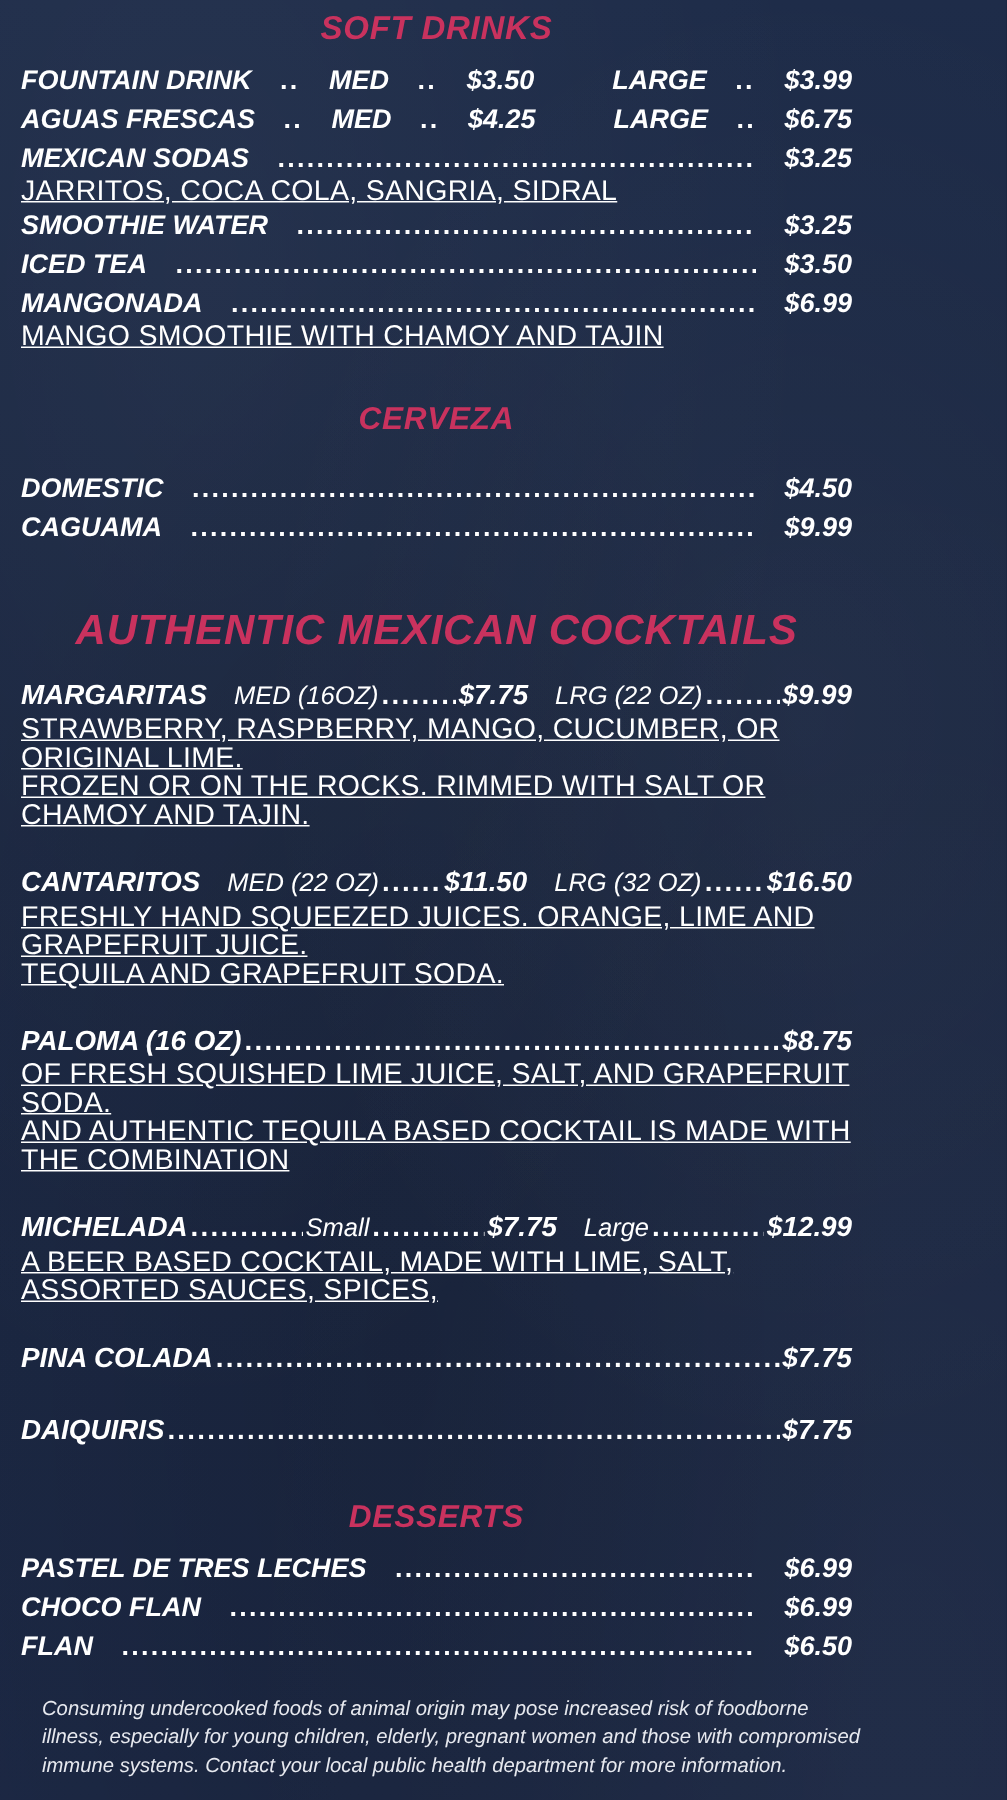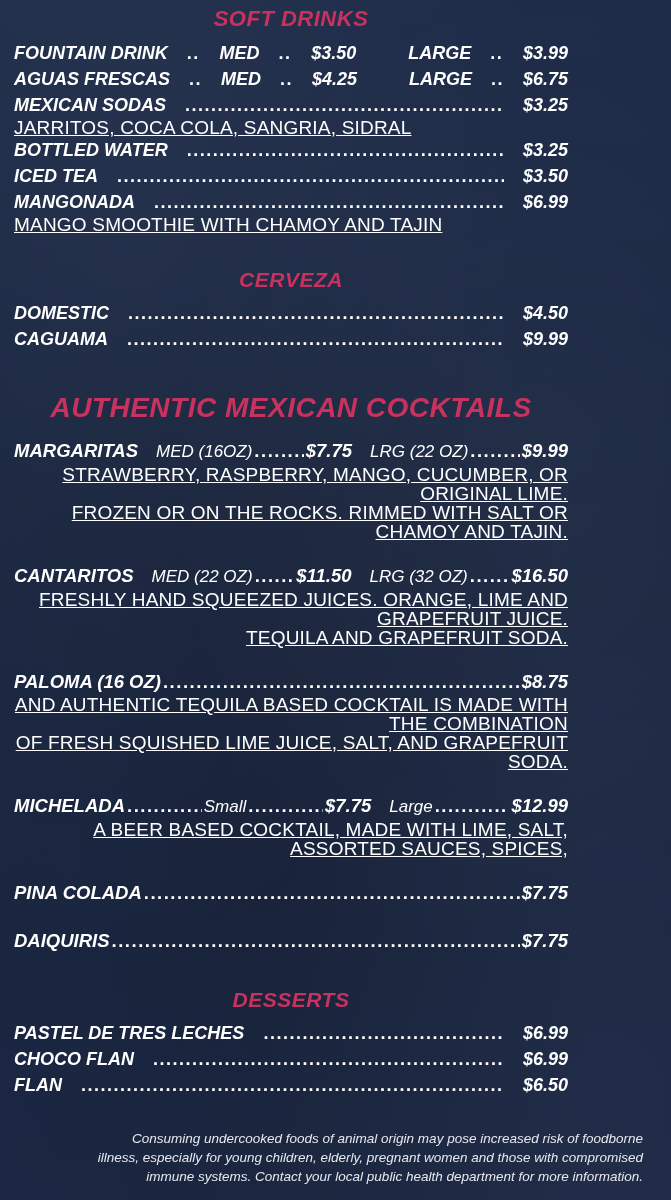--- a/index.html
+++ b/index.html
@@ -35,21 +35,21 @@
   }
   .section-title {
     text-align: center;
     color: #c9325e;
     font-weight: bold;
     font-style: italic;
     letter-spacing: 0.5px;
     text-transform: uppercase;
   }
   #soft-drinks-title { font-size: 22px; margin: 6px 0 8px; }
-  #cerveza-title { font-size: 21px; margin: 34px 0 8px; }
+  #cerveza-title { font-size: 21px; margin: 34px 0 20px; }
   #cocktails-title { font-size: 28px; margin: 40px 0 14px; }
   #desserts-title { font-size: 21px; margin: 34px 0 8px; }
 
   .row {
     display: flex;
     align-items: baseline;
     font-weight: bold;
     font-style: italic;
     font-size: 17.5px;
     line-height: 26px;
@@ -84,34 +84,34 @@
     font-weight: normal;
     line-height: 19px;
     letter-spacing: 0.2px;
     margin: 0 0 0 0;
     text-decoration: underline;
   }
 
   
   .sd .row, .cerveza .row, .desserts .row { font-size: 18px; gap: 17px; }
 
-  .cocktail { margin-bottom: 22px; text-align: right; }
+  .cocktail { margin-bottom: 22px; }
   .cocktail .row { font-size: 18.5px; }
   .cocktail .sz-reg {
     font-weight: normal;
     font-style: italic;
     font-size: 17px;
   }
 
   .footer {
     position: absolute;
     left: 0;
     right: 0;
     bottom: 14px;
-    text-align: right;
+    text-align: left;
     font-size: 13.5px;
     font-style: italic;
     line-height: 19px;
     color: #e7e9ef;
     padding: 0 28px;
     box-sizing: border-box;
   }
 </style>
 </head>
 <body>
@@ -148,21 +148,21 @@
     </div>
 
     <div class="row">
       <span class="nm">MEXICAN SODAS</span>
       <span class="dots"></span>
       <span class="price">$3.25</span>
     </div>
     <div class="desc">JARRITOS, COCA COLA, SANGRIA, SIDRAL</div>
 
     <div class="row">
-      <span class="nm">BOTTLED WATER</span>
+      <span class="nm">SMOOTHIE WATER</span>
       <span class="dots"></span>
       <span class="price">$3.25</span>
     </div>
 
     <div class="row">
       <span class="nm">ICED TEA</span>
       <span class="dots"></span>
       <span class="price">$3.50</span>
     </div>
 
@@ -223,22 +223,22 @@
       <div class="desc">FRESHLY HAND SQUEEZED JUICES. ORANGE, LIME AND GRAPEFRUIT JUICE.</div>
       <div class="desc">TEQUILA AND GRAPEFRUIT SODA.</div>
     </div>
 
     <div class="cocktail">
       <div class="row">
         <span class="nm">PALOMA (16 OZ)</span>
         <span class="dots"></span>
         <span class="price">$8.75</span>
       </div>
+      <div class="desc">OF FRESH SQUISHED LIME JUICE, SALT, AND GRAPEFRUIT SODA.</div>
       <div class="desc">AND AUTHENTIC TEQUILA BASED COCKTAIL IS MADE WITH THE COMBINATION</div>
-      <div class="desc">OF FRESH SQUISHED LIME JUICE, SALT, AND GRAPEFRUIT SODA.</div>
     </div>
 
     <div class="cocktail">
       <div class="row">
         <span class="nm">MICHELADA</span>
         <span class="dots"></span>
         <span class="sz-reg">Small</span>
         <span class="dots"></span>
         <span class="price">$7.75</span>
         <span class="gap"></span>

